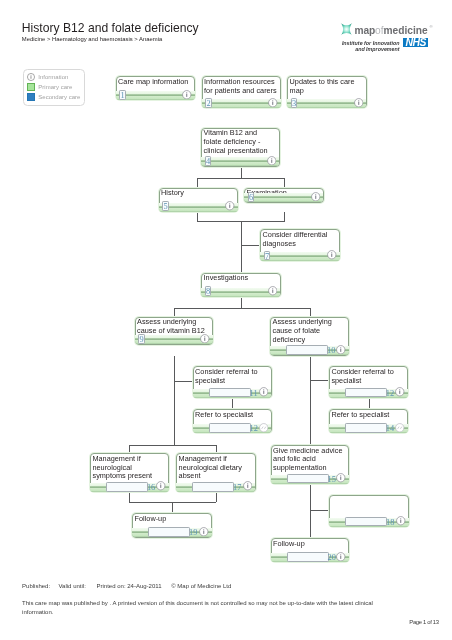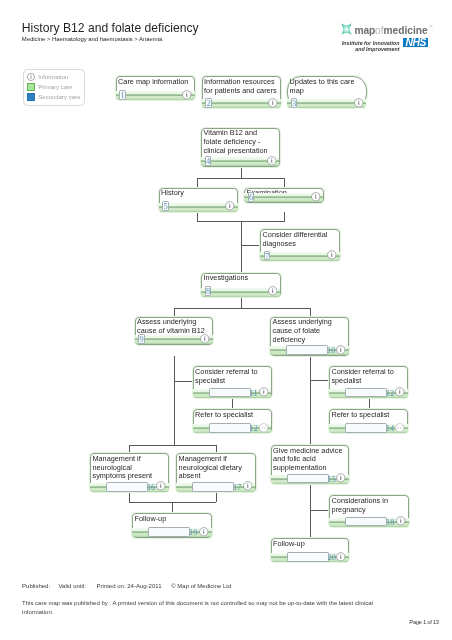--- a/index.html
+++ b/index.html
@@ -159,21 +159,21 @@
         <div class="nbar"></div>
         <div class="nnum">2</div>
         <div class="nico">
           <svg width="9.5" height="9.5" viewBox="0 0 12 12">
             <circle cx="6" cy="6" r="5.3" fill="#fff" stroke="#8d8d96" stroke-width="0.9"></circle>
             <circle cx="6" cy="3.4" r="0.65" fill="#6b6b78"></circle>
             <rect x="5.45" y="4.7" width="1.15" height="4.0" fill="#6b6b78"></rect>
           </svg>
         </div>
       </div>
-      <div class="node" style="left: 287px; top: 76.3px; width: 79.5px; height: 32px; border-radius: 14px;">
+      <div class="node" style="left: 287px; top: 76.3px; width: 79.5px; height: 32px;">
         <div class="ntext">Updates to this care map</div>
         <div class="nbar"></div>
         <div class="nnum">3</div>
         <div class="nico">
           <svg width="9.5" height="9.5" viewBox="0 0 12 12">
             <circle cx="6" cy="6" r="5.3" fill="#fff" stroke="#8d8d96" stroke-width="0.9"></circle>
             <circle cx="6" cy="3.4" r="0.65" fill="#6b6b78"></circle>
             <rect x="5.45" y="4.7" width="1.15" height="4.0" fill="#6b6b78"></rect>
           </svg>
         </div>
@@ -338,21 +338,20 @@
         <div class="nnum two">17</div>
         <div class="nico">
           <svg width="9.5" height="9.5" viewBox="0 0 12 12">
             <circle cx="6" cy="6" r="5.3" fill="#fff" stroke="#8d8d96" stroke-width="0.9"></circle>
             <circle cx="6" cy="3.4" r="0.65" fill="#6b6b78"></circle>
             <rect x="5.45" y="4.7" width="1.15" height="4.0" fill="#6b6b78"></rect>
           </svg>
         </div>
       </div>
       <div class="node" style="left: 329px; top: 495.1px; width: 80px; height: 31.8px;">
-        <div class="ntext">Considerations in pregnancy</div>
         <div class="nbar"></div>
         <div class="nnum two">18</div>
         <div class="nico">
           <svg width="9.5" height="9.5" viewBox="0 0 12 12">
             <circle cx="6" cy="6" r="5.3" fill="#fff" stroke="#8d8d96" stroke-width="0.9"></circle>
             <circle cx="6" cy="3.4" r="0.65" fill="#6b6b78"></circle>
             <rect x="5.45" y="4.7" width="1.15" height="4.0" fill="#6b6b78"></rect>
           </svg>
         </div>
       </div>

